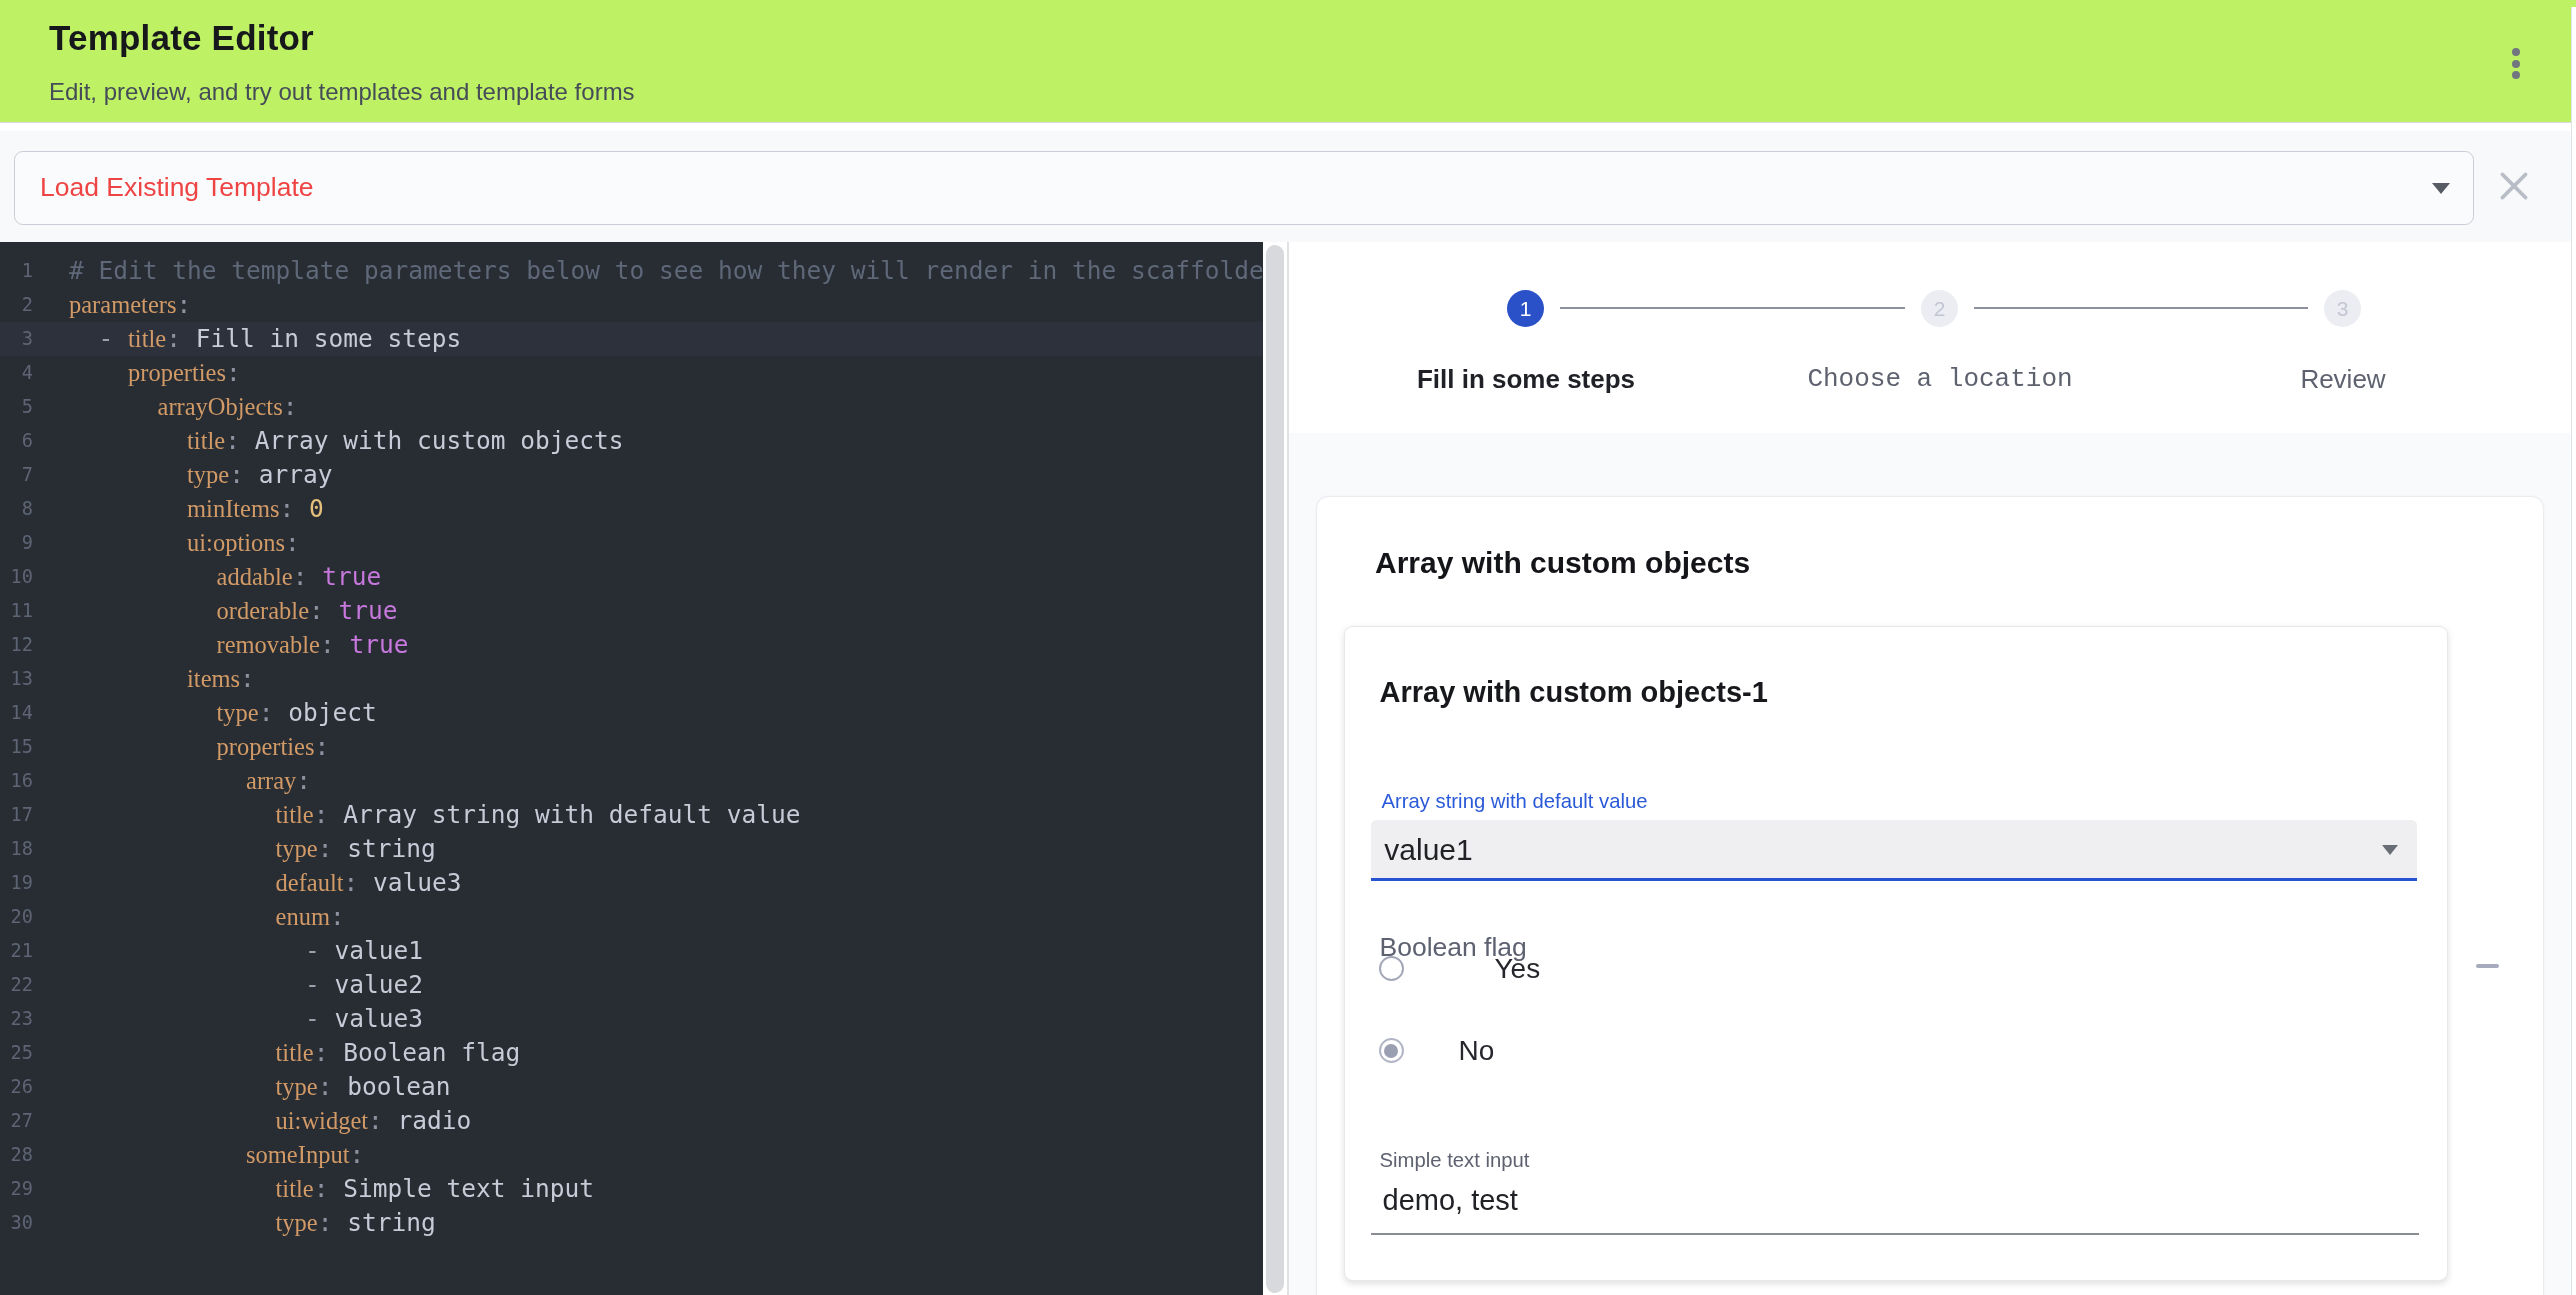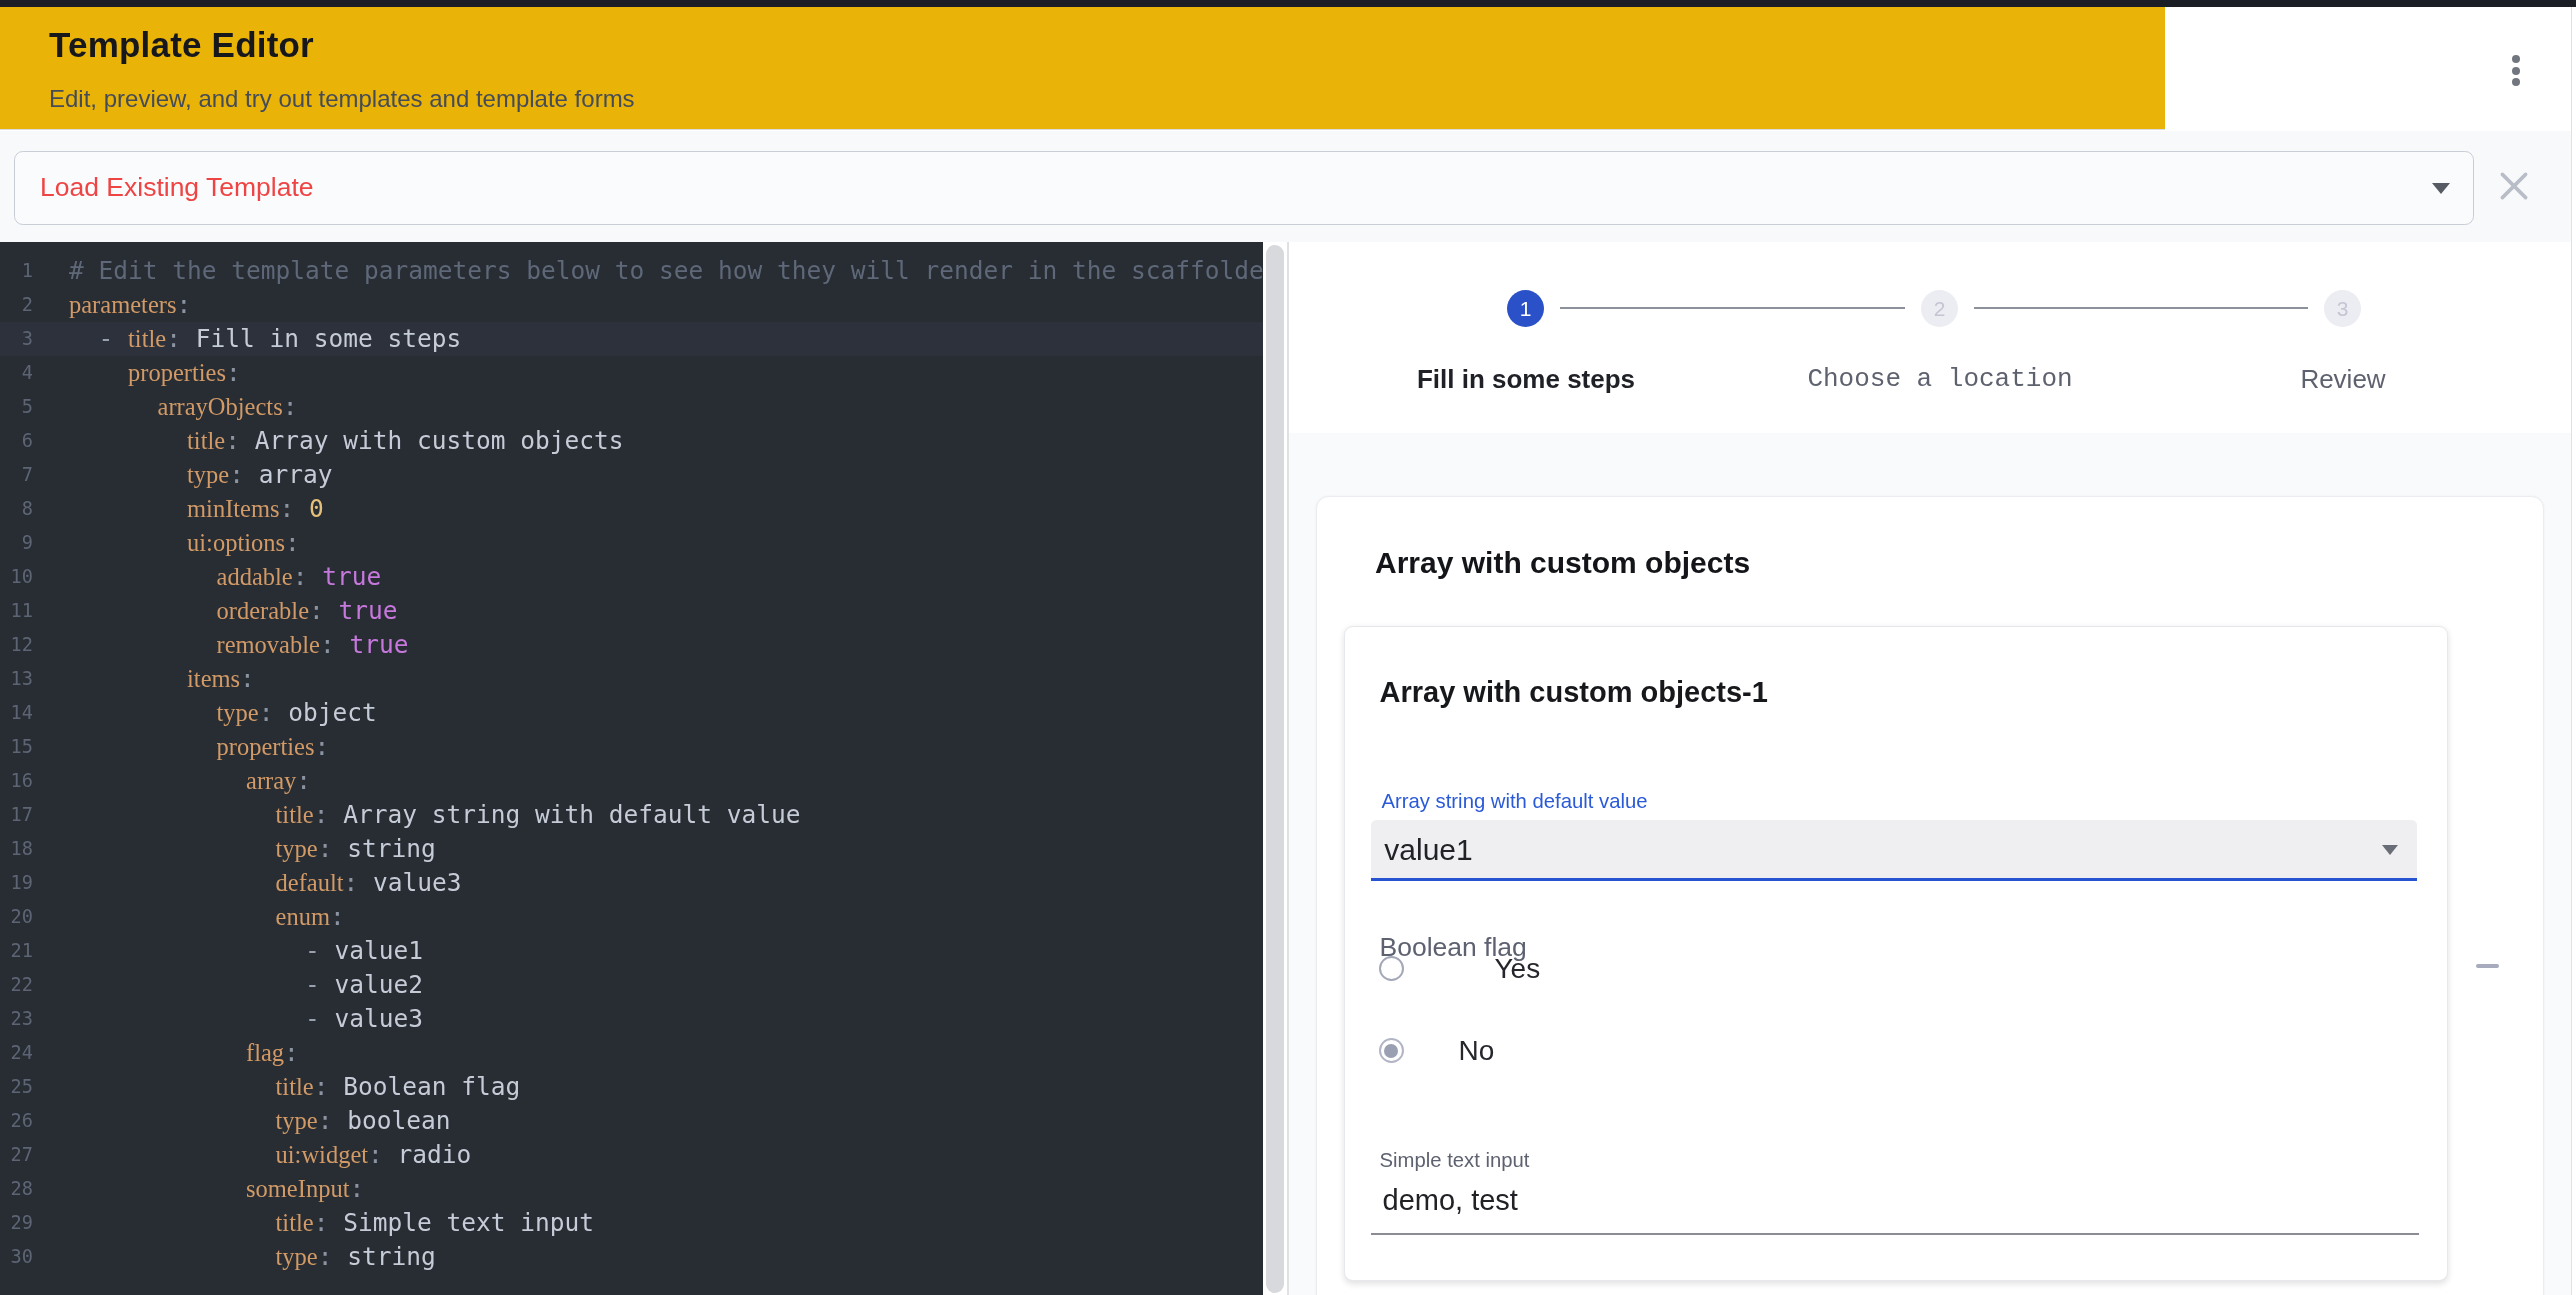--- a/index.html
+++ b/index.html
@@ -2,21 +2,21 @@
 <html style="font-size:14px"><head>
 <meta charset="utf-8">
 <style>
   html,body{margin:0;padding:0;background:#ffffff;}
   body{width:2576px;height:1295px;position:relative;overflow:hidden;
        font-family:"Liberation Sans",sans-serif;-webkit-font-smoothing:antialiased;}
   .abs{position:absolute;}
 
   
   #topbar{left:0;top:0;width:2576px;height:7px;background:#1b1e24;}
-  #header{left:0;top:7px;width:2165px;height:122px;background:#eab308;border-bottom:1.8px solid #d9dbe1;}
+  #header{left:0;top:0;width:2576px;height:122px;background:#bef264;border-bottom:1.8px solid #d9dbe1;}
   #page-title{left:49px;top:17.7px;font-size:35px;font-weight:700;color:#17181c;letter-spacing:0.2px;}
   #page-subtitle{left:49px;top:78px;font-size:24px;color:#454c57;text-align:center;}
   #kebab{left:2495px;top:42px;width:39px;height:46px;cursor:pointer;}
   #kebab .dot{position:absolute;left:17px;width:8px;height:8px;border-radius:50%;background:#71767f;}
 
   
   #load-row{left:0;top:131px;width:2576px;height:111px;background:#f8f9fb;border-bottom:0.9px solid #e6e7eb;}
   #load-select{left:14px;top:20.3px;width:2458px;height:72px;background:#fafbfd;border:1.8px solid #c9cdd6;
                border-radius:8.8px;cursor:pointer;}
   #load-placeholder{left:25px;top:19.4px;font-size:26.5px;color:#ef4444;}
@@ -212,24 +212,20 @@
       </div>
       <div class="ed-row">
         <div class="gut">22</div>
         <div class="codeline"><span class="tok-dash">                - </span><span class="tok-val">value2</span></div>
       </div>
       <div class="ed-row">
         <div class="gut">23</div>
         <div class="codeline"><span class="tok-dash">                - </span><span class="tok-val">value3</span></div>
       </div>
       <div class="ed-row">
-        <div class="gut">24</div>
-        <div class="codeline"><span class="tok-dash">            </span><span class="tok-key">flag</span><span class="tok-punc">:</span></div>
-      </div>
-      <div class="ed-row">
         <div class="gut">25</div>
         <div class="codeline"><span class="tok-dash">              </span><span class="tok-key">title</span><span class="tok-punc">: </span><span class="tok-val">Boolean flag</span></div>
       </div>
       <div class="ed-row">
         <div class="gut">26</div>
         <div class="codeline"><span class="tok-dash">              </span><span class="tok-key">type</span><span class="tok-punc">: </span><span class="tok-val">boolean</span></div>
       </div>
       <div class="ed-row">
         <div class="gut">27</div>
         <div class="codeline"><span class="tok-dash">              </span><span class="tok-key">ui:widget</span><span class="tok-punc">: </span><span class="tok-val">radio</span></div>

